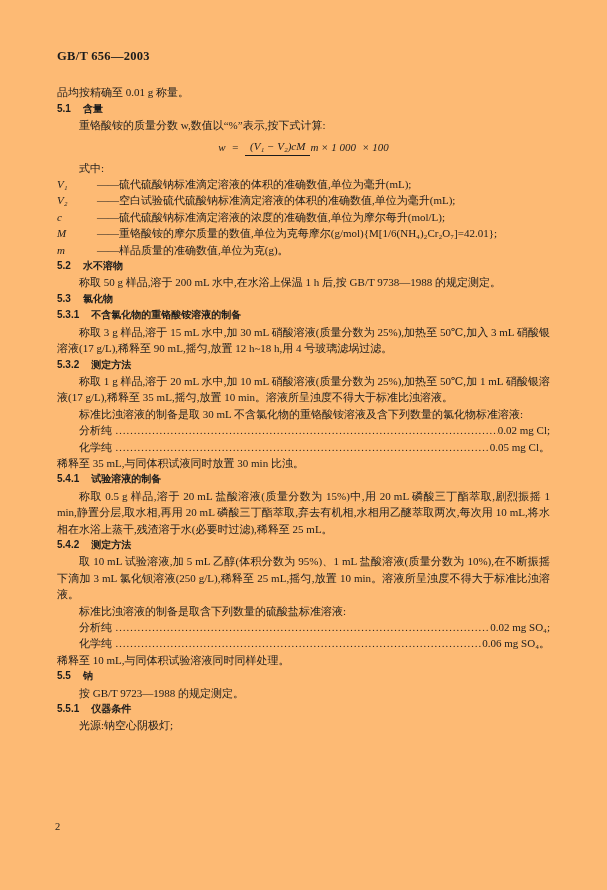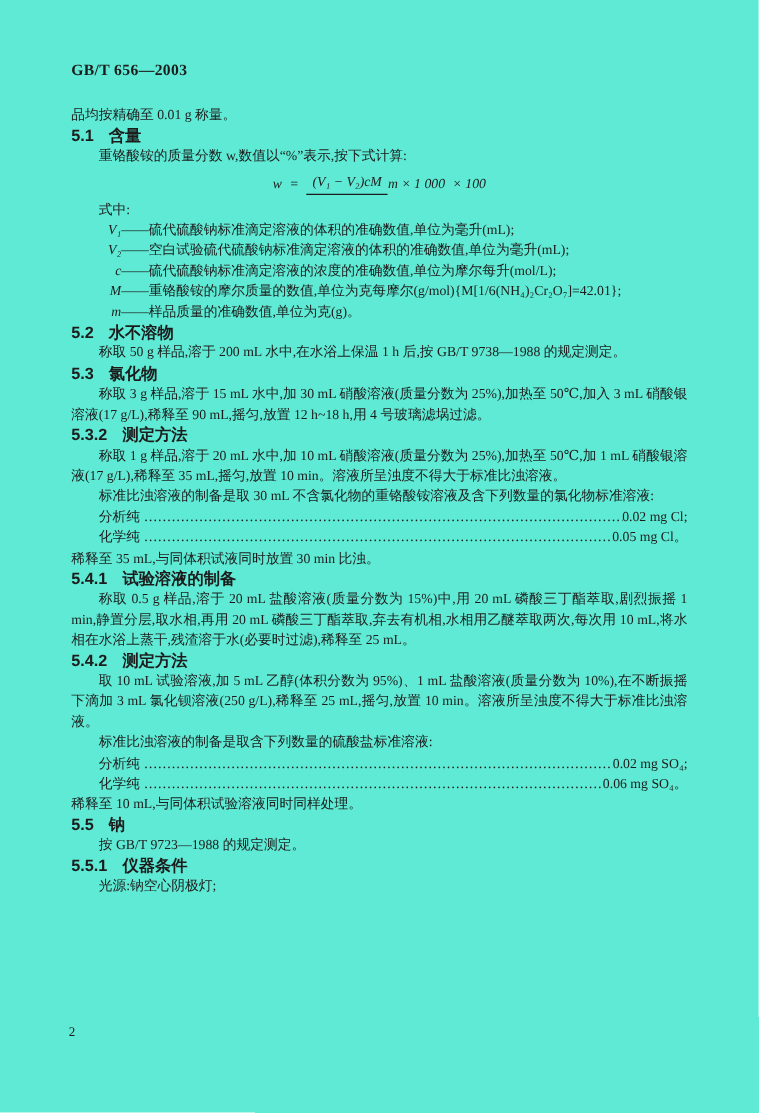--- a/index.html
+++ b/index.html
@@ -1,57 +1,57 @@
 <!DOCTYPE html>
 <html><head>
 <meta charset="utf-8">
 <style>
   html,body { margin:0; padding:0; background:#ffffff; }
   .page {
     position:relative;
     width:607px; height:890px;
     margin:0 auto;
-    background:#5eead4;
+    background:#fdba74;
     box-sizing:border-box;
     padding:48px 57px 0 57px;
     font-family:"Liberation Serif","DejaVu Serif",serif;
     font-size:11px;
     line-height:16.4px;
     color:#1c1c1c;
     overflow:hidden;
   }
   .doc-header {
     font-weight:bold;
     font-size:12.5px;
     letter-spacing:0.3px;
     margin-bottom:20px;
     font-family:"Liberation Serif","DejaVu Serif",serif;
   }
   p { margin:0; text-align:justify; }
   .ind { text-indent:22px; }
   .sec-head {
     font-family:"Liberation Sans","DejaVu Sans",sans-serif;
     font-weight:bold;
-    font-size:13px;
+    font-size:10px;
   }
   .sec-head .sec-num { margin-right:12px; }
   .formula {
     display:flex;
     justify-content:center;
     align-items:center;
     gap:6px;
     margin:5px 0 4px 0;
     font-style:italic;
   }
   .formula .frac { display:inline-flex; flex-direction:row; text-align:center; line-height:15px; }
   .formula .frac .fnum { border-bottom:1px solid #1c1c1c; padding:0 5px 1px 5px; }
   .formula .frac .fden { padding-top:1px; }
   .def { display:flex; }
   .def .var {
-    flex:none; width:40px; text-align:right;
+    flex:none; width:40px; 
     font-style:italic;
   }
   .def .desc { flex:1; text-align:justify; }
   .leader { display:flex; align-items:baseline; }
   .leader .label { flex:none; margin-left:22px; }
   .leader .fill { flex:1 1 auto; overflow:hidden; white-space:nowrap; padding:0 3px; }
   .leader .fill::after {
     content:"……………………………………………………………………………………………………………………………………………………";
   }
   .leader .value { flex:none; white-space:nowrap; }
@@ -109,20 +109,23 @@
   </div>
 
   <div class="sec-head">
     <span class="sec-num">5.2</span><span>水不溶物</span>
   </div>
   <p class="ind">称取 50 g 样品,溶于 200 mL 水中,在水浴上保温 1 h 后,按 GB/T 9738—1988 的规定测定。</p>
 
   <div class="sec-head">
     <span class="sec-num">5.3</span><span>氯化物</span>
   </div>
+  <div class="sec-head">
+    <span class="sec-num">5.3.1</span><span>不含氯化物的重铬酸铵溶液的制备</span>
+  </div>
   <p class="ind">称取 3 g 样品,溶于 15 mL 水中,加 30 mL 硝酸溶液(质量分数为 25%),加热至 50℃,加入 3 mL 硝酸银溶液(17 g/L),稀释至 90 mL,摇匀,放置 12 h~18 h,用 4 号玻璃滤埚过滤。</p>
 
   <div class="sec-head">
     <span class="sec-num">5.3.2</span><span>测定方法</span>
   </div>
   <p class="ind">称取 1 g 样品,溶于 20 mL 水中,加 10 mL 硝酸溶液(质量分数为 25%),加热至 50℃,加 1 mL 硝酸银溶液(17 g/L),稀释至 35 mL,摇匀,放置 10 min。溶液所呈浊度不得大于标准比浊溶液。</p>
   <p class="ind">标准比浊溶液的制备是取 30 mL 不含氯化物的重铬酸铵溶液及含下列数量的氯化物标准溶液:</p>
 
   <div class="leader">
     <span class="label">分析纯</span>

